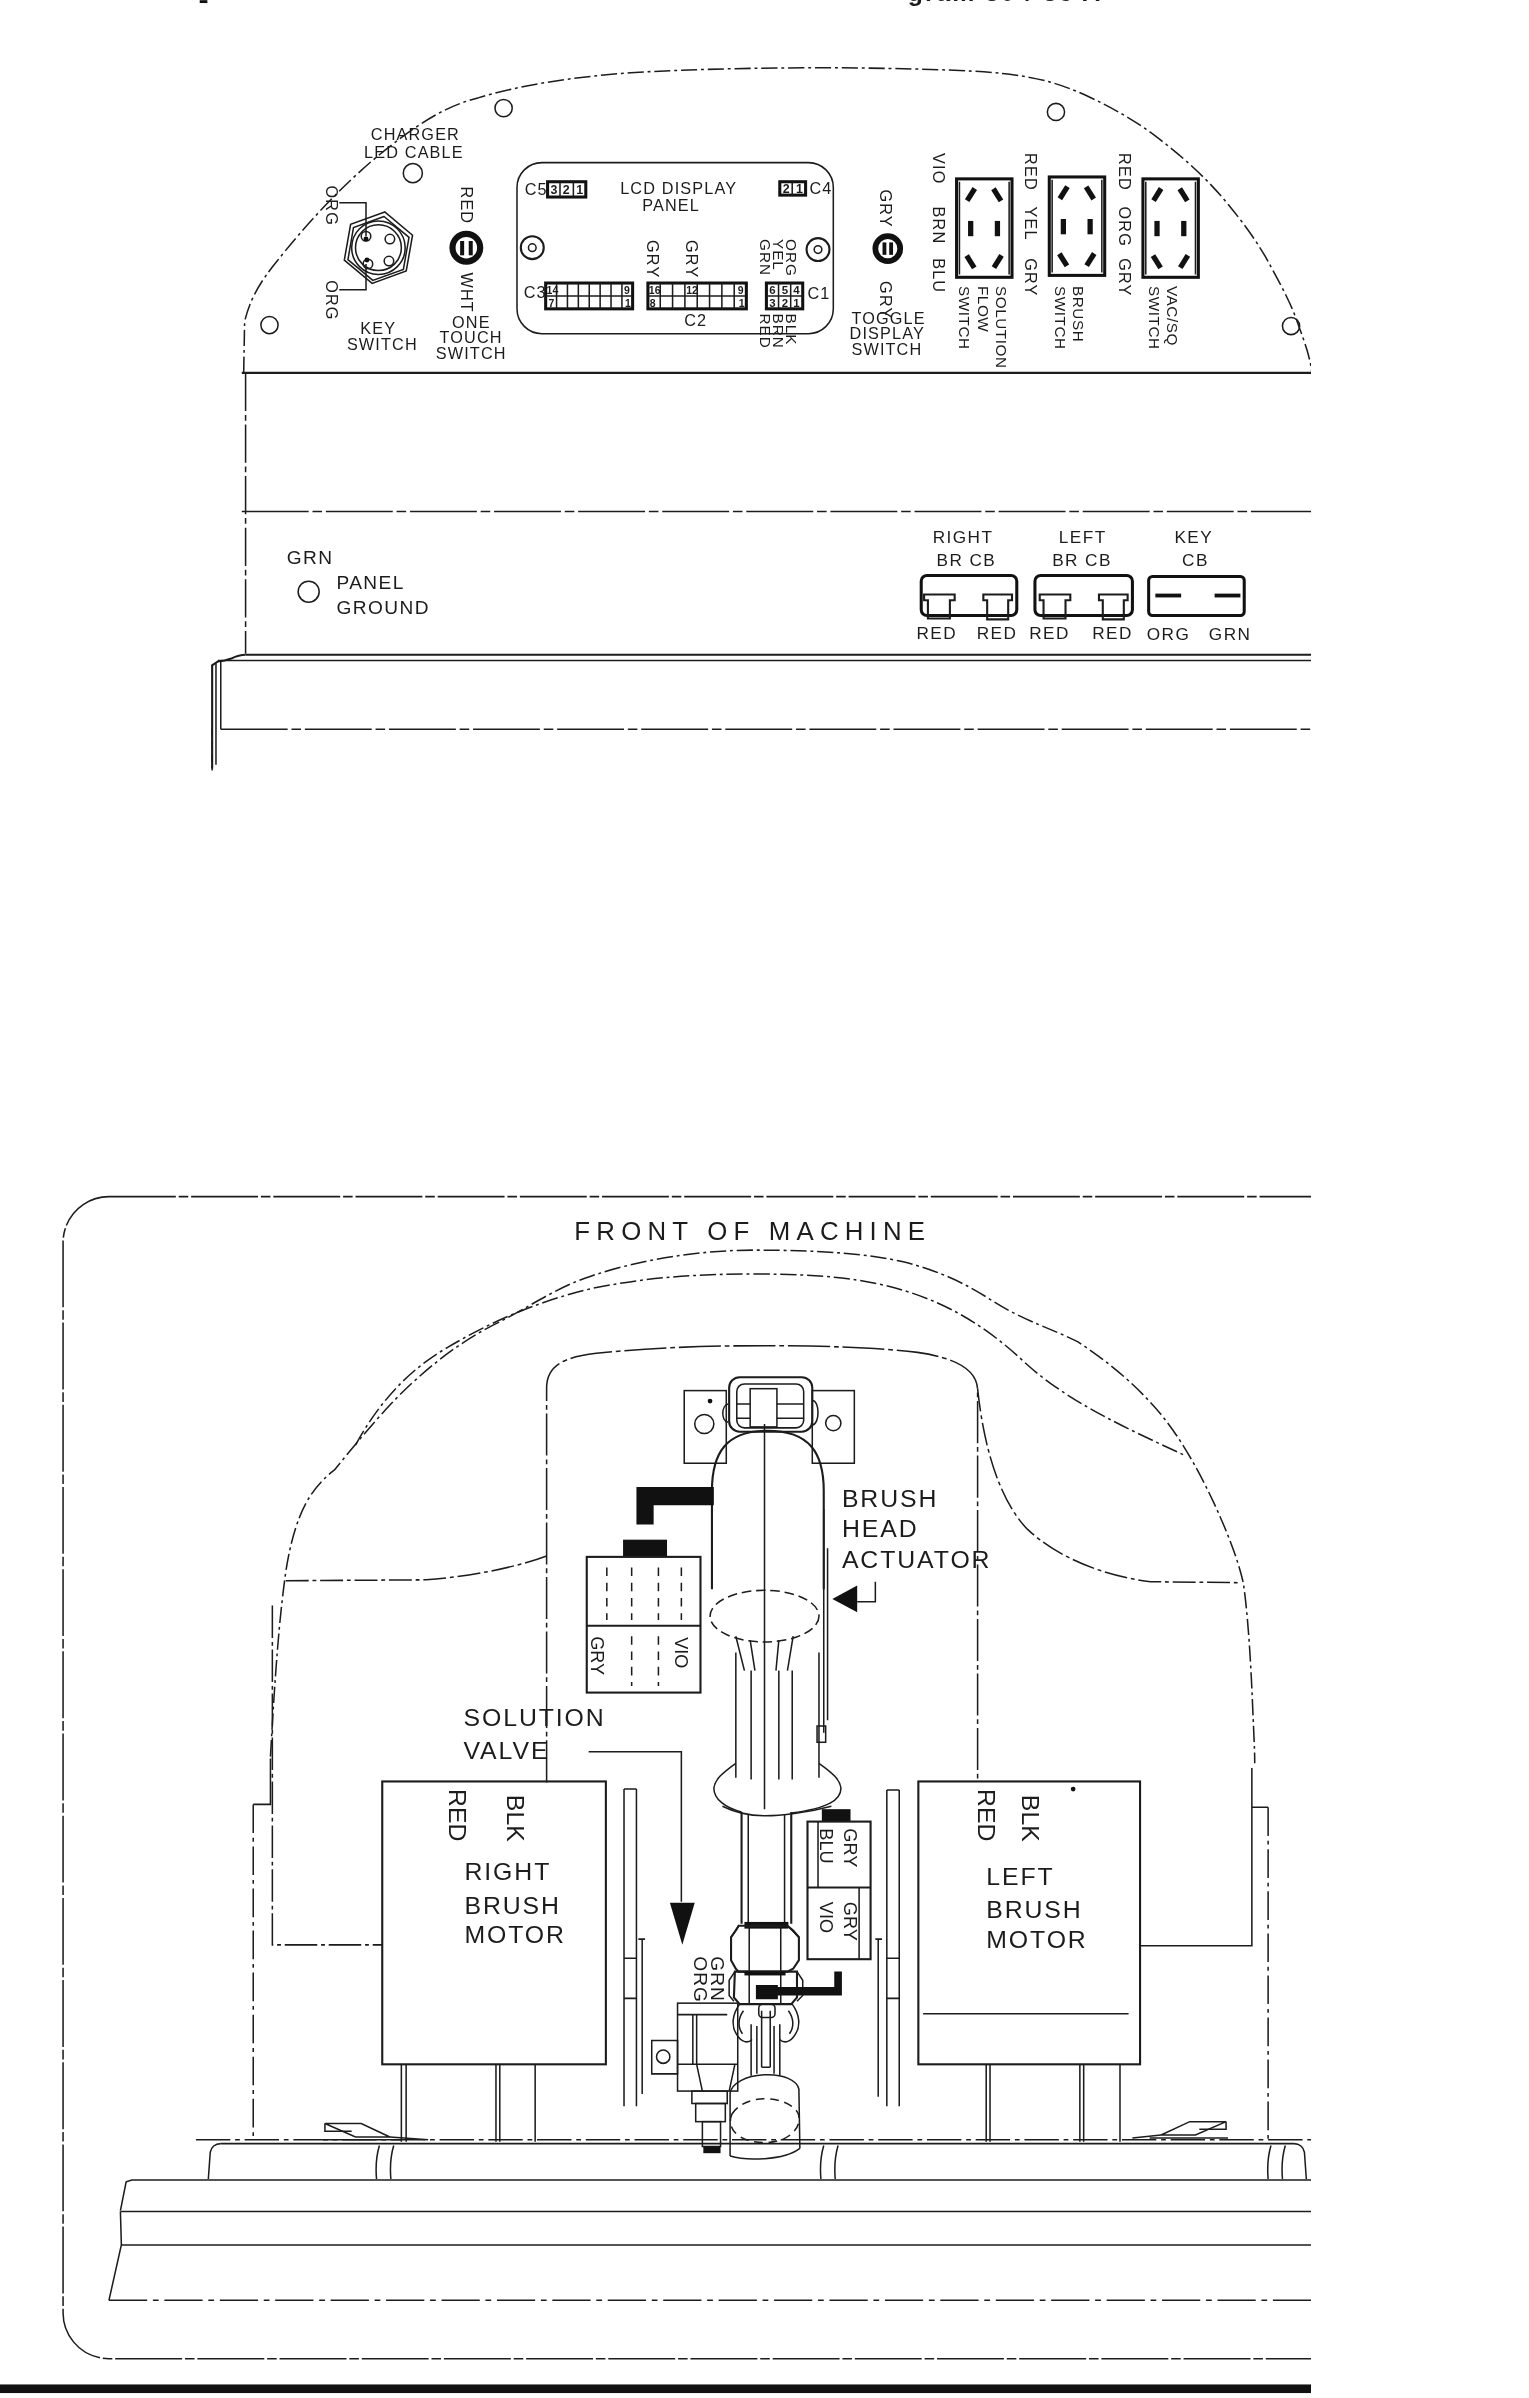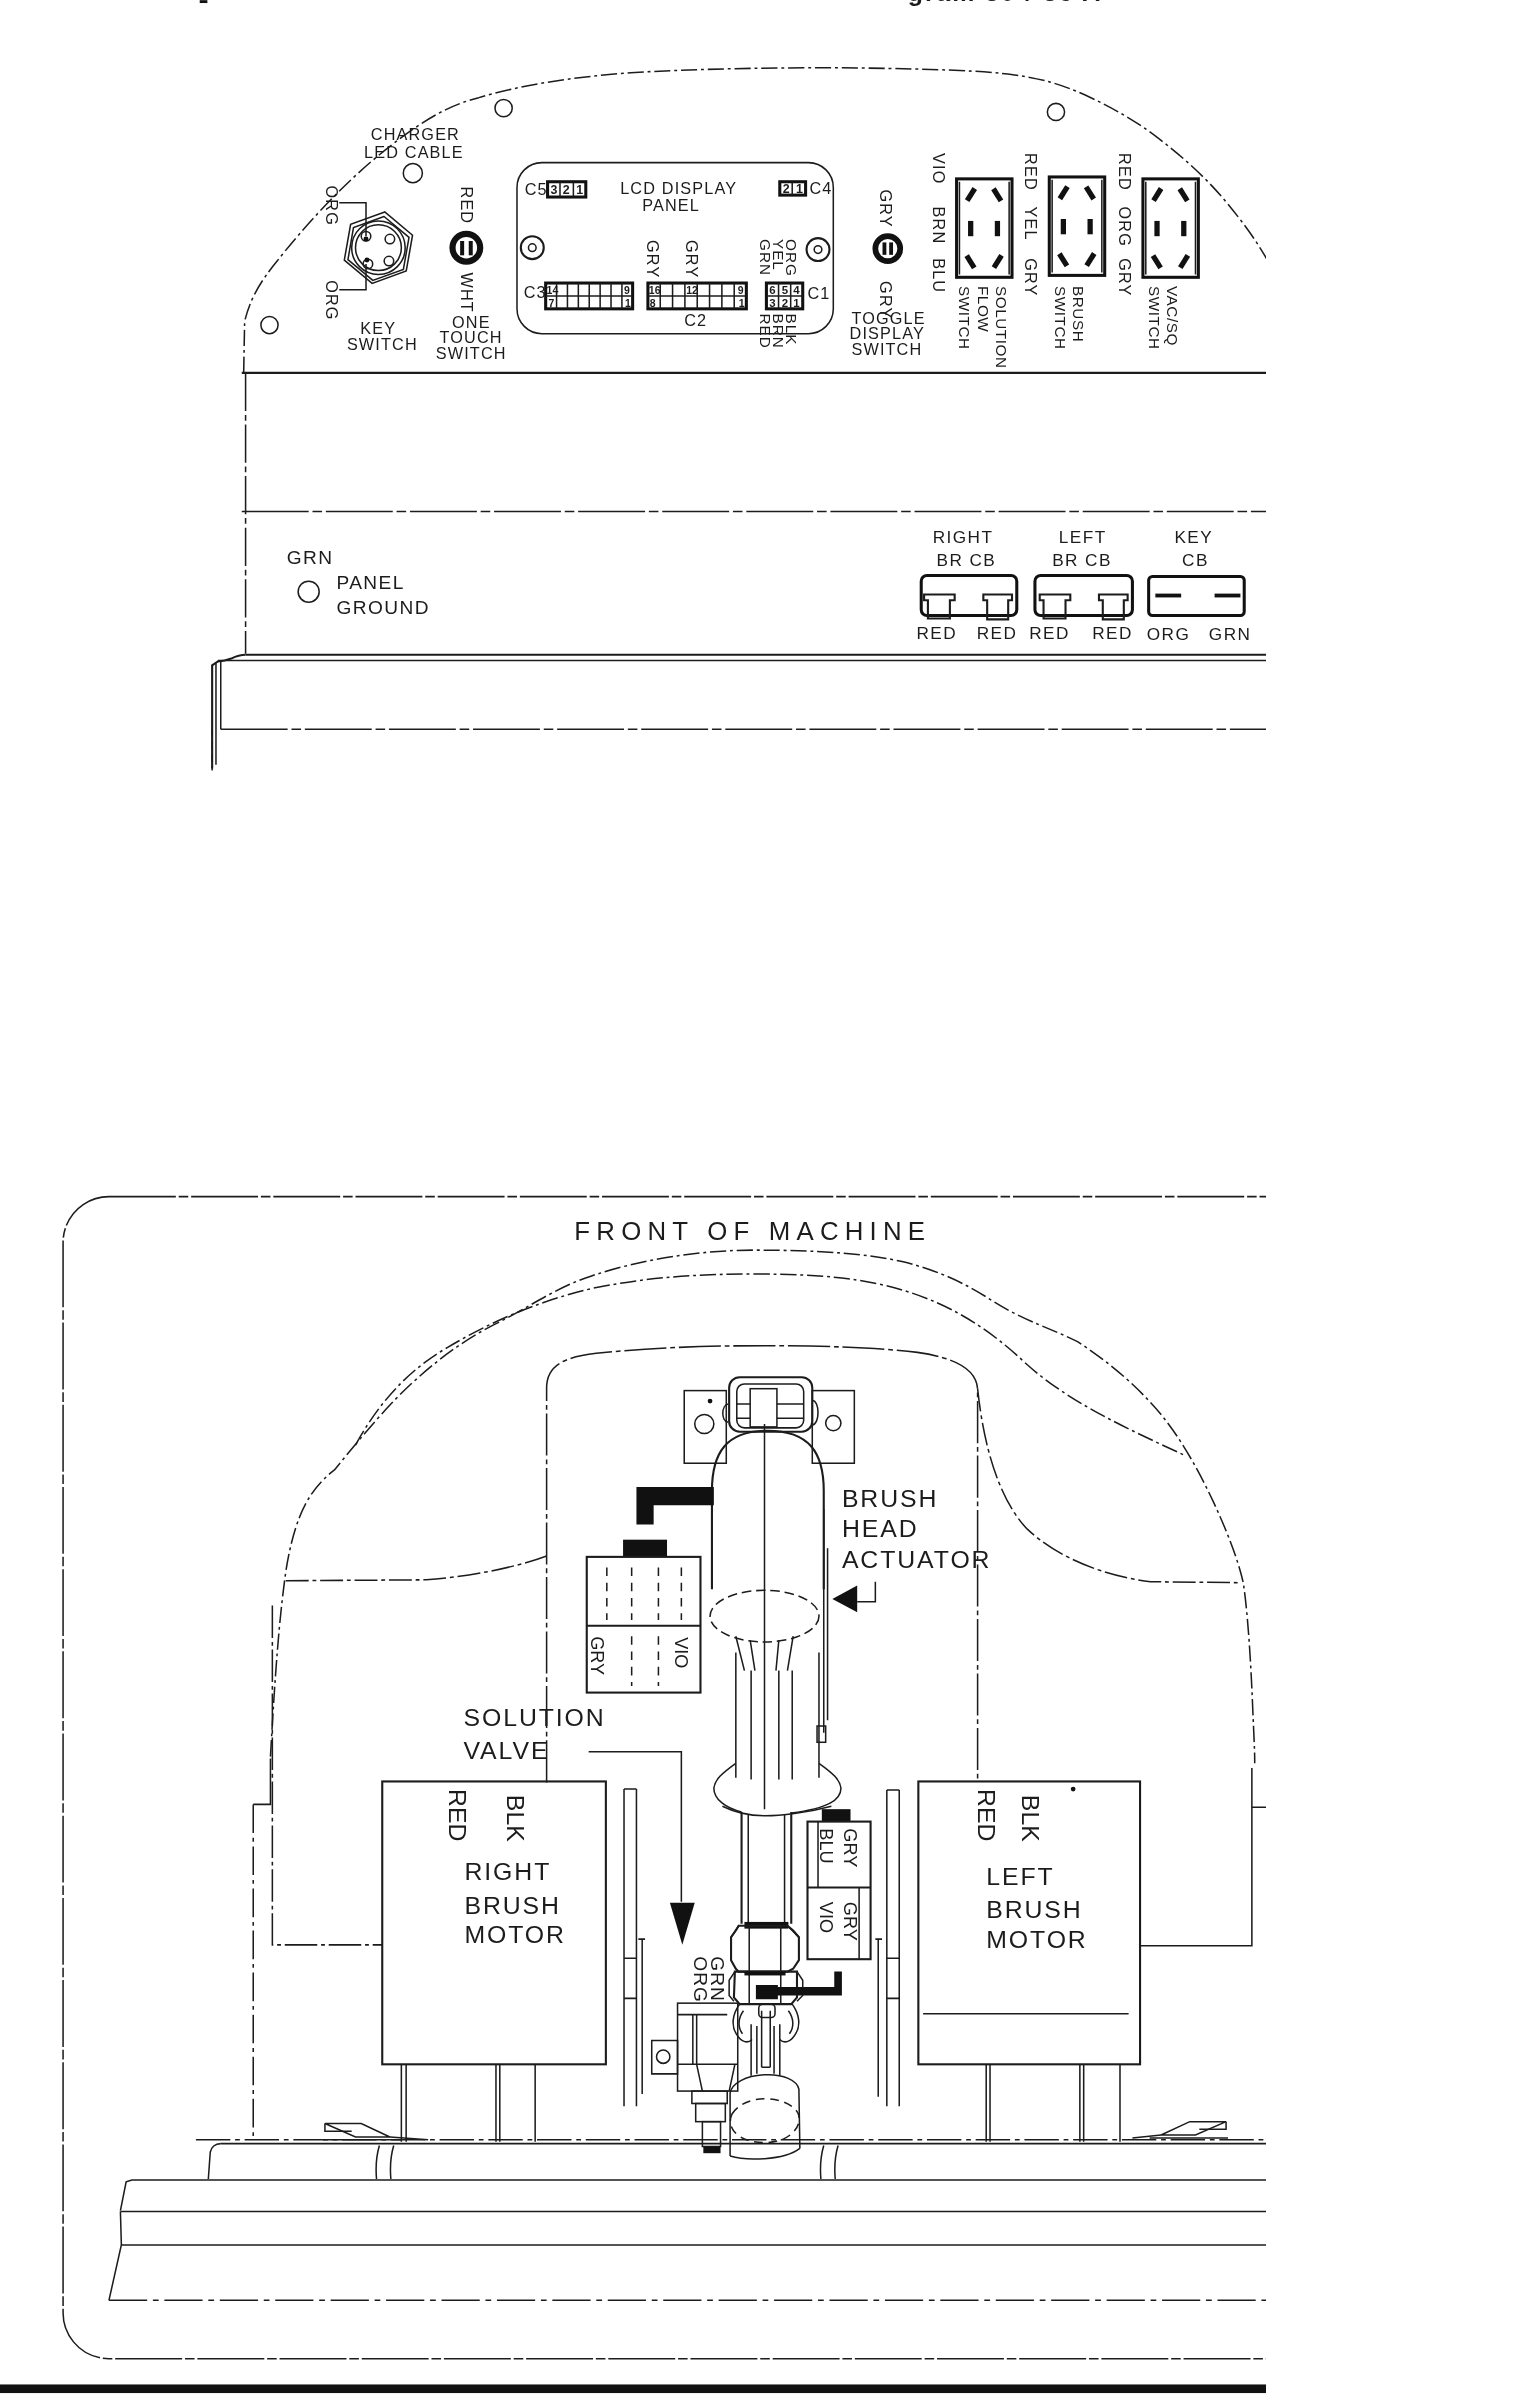--- a/index.html
+++ b/index.html
@@ -1,16 +1,16 @@
 <!DOCTYPE html>
 <html><head>
 <meta charset="utf-8">
 <style>
   html,body{margin:0;padding:0;background:#ffffff;}
-  #page{position:relative;width:1266px;height:2398px;background:#fff;overflow:hidden;}
+  #page{position:relative;width:1266px;height:2398px;background:#fff;overflow:hidden;padding-left:45px;}
   svg{position:absolute;left:0;top:0;}
   text{font-family:"Liberation Sans",sans-serif;fill:#1c1c1c;}
   .ln{stroke:#1c1c1c;fill:none;stroke-width:1.6;}
   .ln2{stroke:#1c1c1c;fill:none;stroke-width:2.2;}
   .thk{stroke:#111;fill:none;stroke-width:3.2;}
   .dd{stroke-dasharray:17 4 3 4;}
   .t17{font-size:17px;letter-spacing:1.2px;}
   .t18{font-size:18px;letter-spacing:1.5px;}
   .t20{font-size:20px;letter-spacing:1.5px;}
   .t26{font-size:26px;letter-spacing:2px;}

